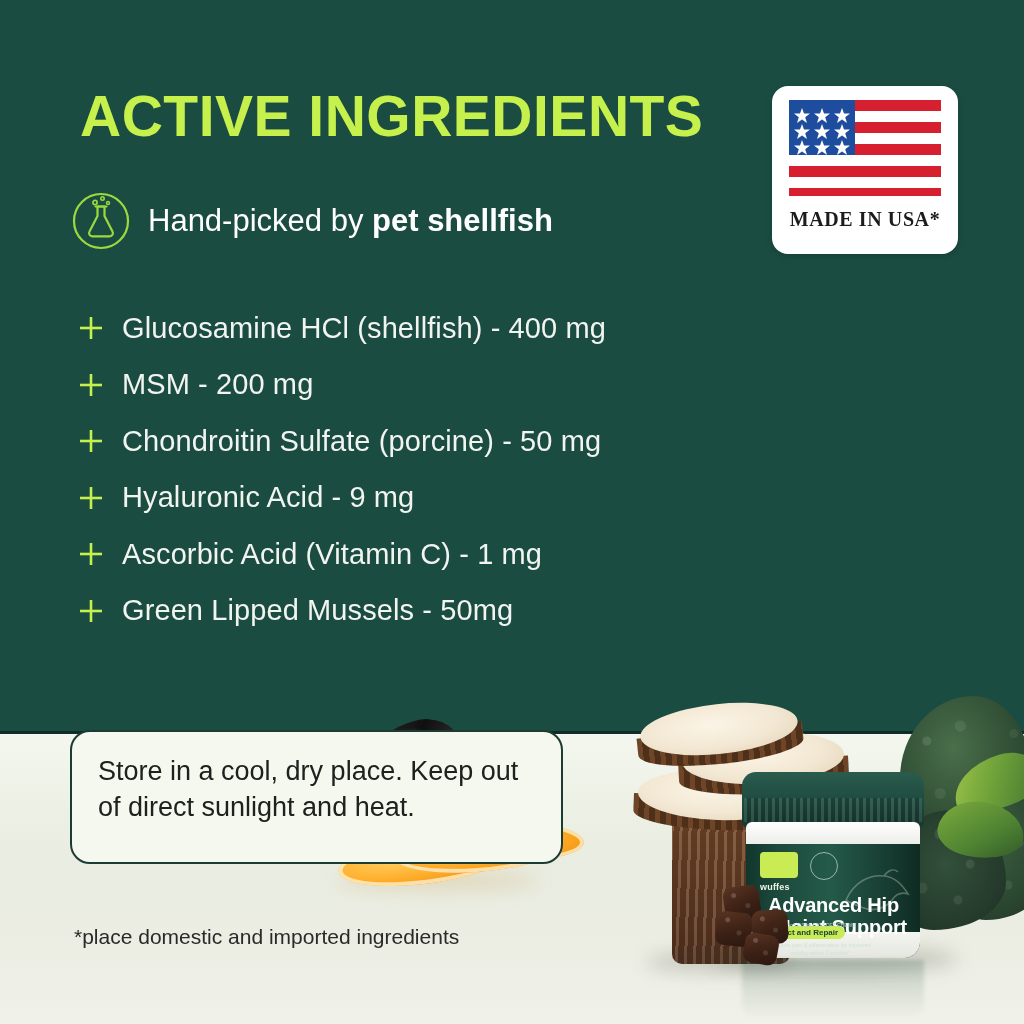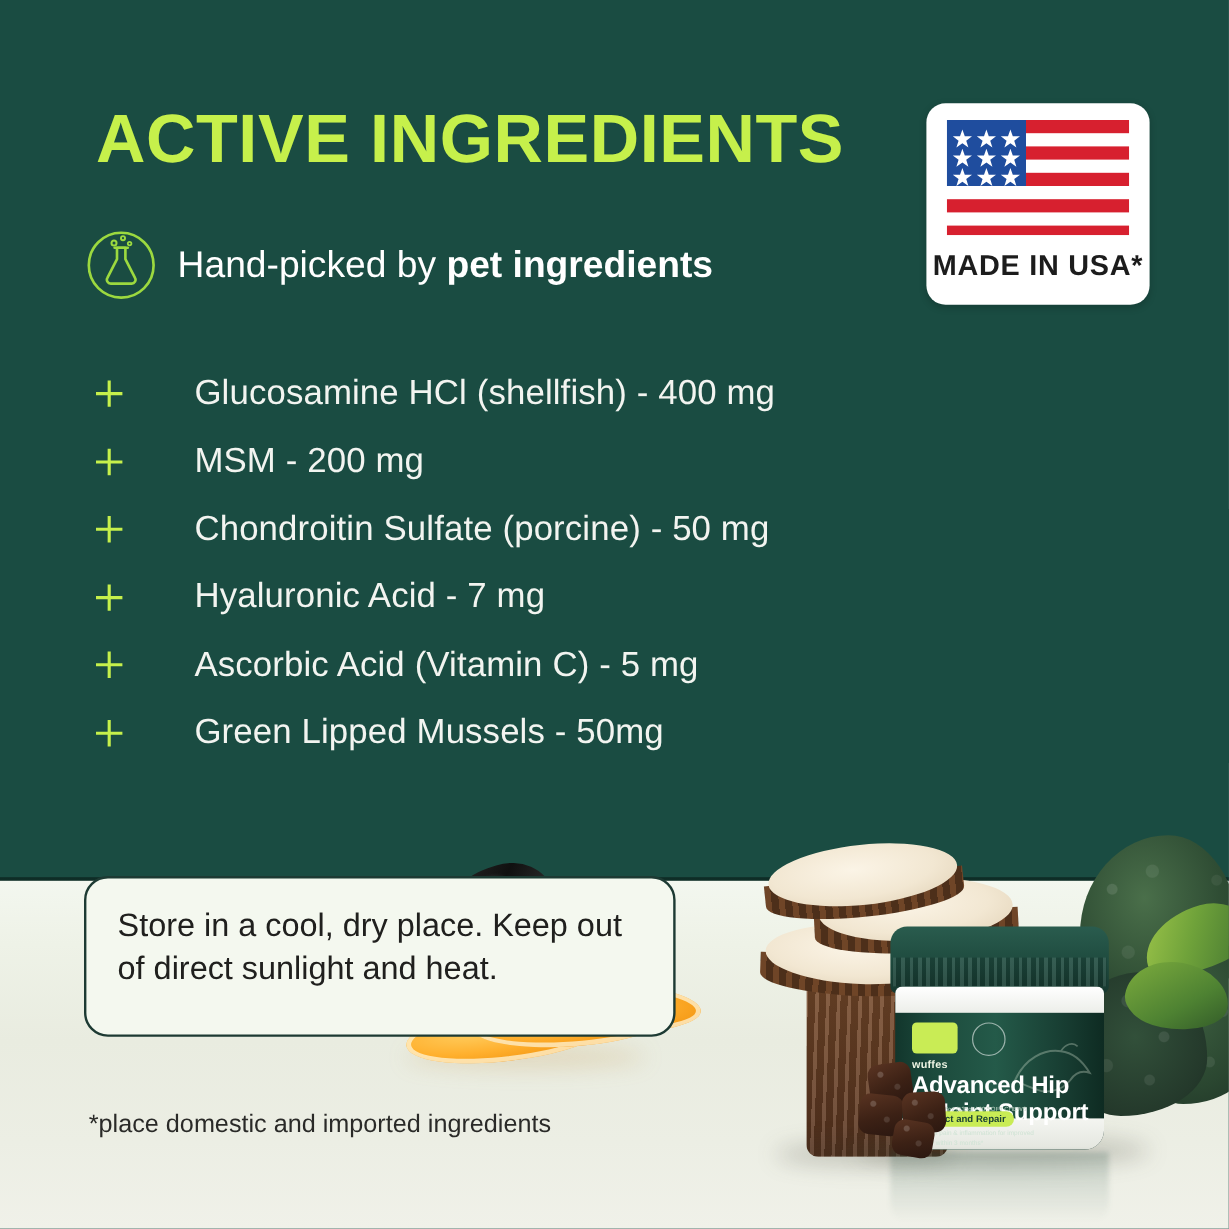--- a/index.html
+++ b/index.html
@@ -22,44 +22,44 @@
              color:#c6f04b; letter-spacing:0.5px; line-height:1; white-space:nowrap; }
 
   
   .sub-row { position:absolute; left:72px; top:192px; display:flex; align-items:center; gap:18px; }
   .flask-badge { width:58px; height:58px; flex:none; }
   .sub-text { font-size:31px; color:#ffffff; white-space:nowrap; font-weight:normal; }
   .sub-text b { font-weight:bold; }
 
   
   .list { position:absolute; left:74px; top:300px; display:flex; flex-direction:column; }
-  .li { display:flex; align-items:center; height:56.5px;gap:40px; }
+  .li { display:flex; align-items:center; height:56.5px; }
   .li .plus { width:34px; flex:none; display:flex; align-items:center; justify-content:center; }
   .li .plus svg { display:block; }
   .li .txt { font-size:29px; color:#f2f4f0; margin-left:14px; white-space:nowrap; letter-spacing:.1px; }
 
   
   .usa-badge { position:absolute; left:772px; top:86px; width:186px; height:168px;
                background:#ffffff; border-radius:16px; box-shadow:0 2px 6px rgba(0,0,0,.18);
                display:flex; flex-direction:column; align-items:center; }
   .flag-wrap { width:152px; height:96px; margin-top:14px; position:relative; }
-  .usa-text { font-size:24px; font-weight:bold; color:#1c1c1c; letter-spacing:.6px; margin-top:12px; }
+  .usa-text { font-size:20px; font-weight:bold; color:#1c1c1c; letter-spacing:.6px; margin-top:12px;font-family:Liberation Serif, serif; }
 
   
   .note-card { position:absolute; left:70px; top:730px; width:493px; height:134px;
                background:#f4f8ef; border:2px solid #1d3a33; border-radius:20px;
                box-sizing:border-box; padding:22px 26px 0 26px; z-index:6; }
   .note-card p { margin:0; font-size:27px; line-height:1.33; color:#20201e; }
 
   
   .footnote { position:absolute; left:74px; top:925px; font-size:21px; color:#2a2a28; z-index:6;
               white-space:nowrap; }
 
   
-  .scene { position:absolute; left:0; top:660px; width:1024px; height:364px; z-index:3; }
+  .scene { position:absolute; left:0; top:660px; width:1024px; height:364px; z-index:3;text-align:center; }
 
   
   .mussel { position:absolute; border-radius:50% 42% 48% 40%/60% 55% 45% 40%;
             background:linear-gradient(135deg,#2b2b2b 0%,#101010 45%,#242424 70%,#080808 100%); }
   .mussel.m1 { left:370px; top:62px; width:92px; height:62px; transform:rotate(-18deg); }
   .mussel.m2 { left:352px; top:106px; width:112px; height:58px; transform:rotate(-8deg); }
   .mussel.m3 { left:396px; top:132px; width:104px; height:54px; transform:rotate(6deg);
                background:linear-gradient(135deg,#3a2f22 0%,#120e09 55%,#2a2218 100%); }
   .mussel.m4 { left:346px; top:148px; width:96px; height:50px; transform:rotate(-14deg); }
   .mussel.m5 { left:408px; top:92px; width:78px; height:48px; transform:rotate(14deg);
@@ -179,21 +179,21 @@
     <span class="flask-badge">
       <svg viewBox="0 0 58 58" width="58" height="58">
         <circle cx="29" cy="29" r="27" fill="none" stroke="#9cd93f" stroke-width="2.2"></circle>
         <path d="M25.5 14.5 v9.5 L17.5 39.5 a3.2 3.2 0 0 0 2.8 4.8 h17.4 a3.2 3.2 0 0 0 2.8 -4.8 L32.5 24 v-9.5 z" fill="none" stroke="#9cd93f" stroke-width="2.2" stroke-linejoin="round"></path>
         <line x1="23.5" y1="14.5" x2="34.5" y2="14.5" stroke="#9cd93f" stroke-width="2.2" stroke-linecap="round"></line>
         <circle cx="23" cy="10.5" r="2.1" fill="none" stroke="#9cd93f" stroke-width="1.7"></circle>
         <circle cx="30.5" cy="6.5" r="1.7" fill="none" stroke="#9cd93f" stroke-width="1.6"></circle>
         <circle cx="36" cy="11" r="1.5" fill="none" stroke="#9cd93f" stroke-width="1.5"></circle>
       </svg>
     </span>
-    <span class="sub-text"><span>Hand-picked by </span><b>pet ingredients</b></span>
+    <span class="sub-text"><span>Hand-picked by </span><b>pet shellfish</b></span>
   </div>
 
   <div class="list">
     <div class="li">
       <span class="plus">
           <svg width="26" height="26" viewBox="0 0 26 26">
             <line x1="13" y1="2" x2="13" y2="24" stroke="#c6f04b" stroke-width="2.6"></line>
             <line x1="2" y1="13" x2="24" y2="13" stroke="#c6f04b" stroke-width="2.6"></line>
           </svg>
         </span>
@@ -217,30 +217,30 @@
         </span>
       <span class="txt">Chondroitin Sulfate (porcine) - 50 mg</span>
     </div>
     <div class="li">
       <span class="plus">
           <svg width="26" height="26" viewBox="0 0 26 26">
             <line x1="13" y1="2" x2="13" y2="24" stroke="#c6f04b" stroke-width="2.6"></line>
             <line x1="2" y1="13" x2="24" y2="13" stroke="#c6f04b" stroke-width="2.6"></line>
           </svg>
         </span>
-      <span class="txt">Hyaluronic Acid - 7 mg</span>
-    </div>
-    <div class="li">
-      <span class="plus">
-          <svg width="26" height="26" viewBox="0 0 26 26">
-            <line x1="13" y1="2" x2="13" y2="24" stroke="#c6f04b" stroke-width="2.6"></line>
-            <line x1="2" y1="13" x2="24" y2="13" stroke="#c6f04b" stroke-width="2.6"></line>
-          </svg>
-        </span>
-      <span class="txt">Ascorbic Acid (Vitamin C) - 5 mg</span>
+      <span class="txt">Hyaluronic Acid - 9 mg</span>
+    </div>
+    <div class="li">
+      <span class="plus">
+          <svg width="26" height="26" viewBox="0 0 26 26">
+            <line x1="13" y1="2" x2="13" y2="24" stroke="#c6f04b" stroke-width="2.6"></line>
+            <line x1="2" y1="13" x2="24" y2="13" stroke="#c6f04b" stroke-width="2.6"></line>
+          </svg>
+        </span>
+      <span class="txt">Ascorbic Acid (Vitamin C) - 1 mg</span>
     </div>
     <div class="li">
       <span class="plus">
           <svg width="26" height="26" viewBox="0 0 26 26">
             <line x1="13" y1="2" x2="13" y2="24" stroke="#c6f04b" stroke-width="2.6"></line>
             <line x1="2" y1="13" x2="24" y2="13" stroke="#c6f04b" stroke-width="2.6"></line>
           </svg>
         </span>
       <span class="txt">Green Lipped Mussels - 50mg</span>
     </div>

